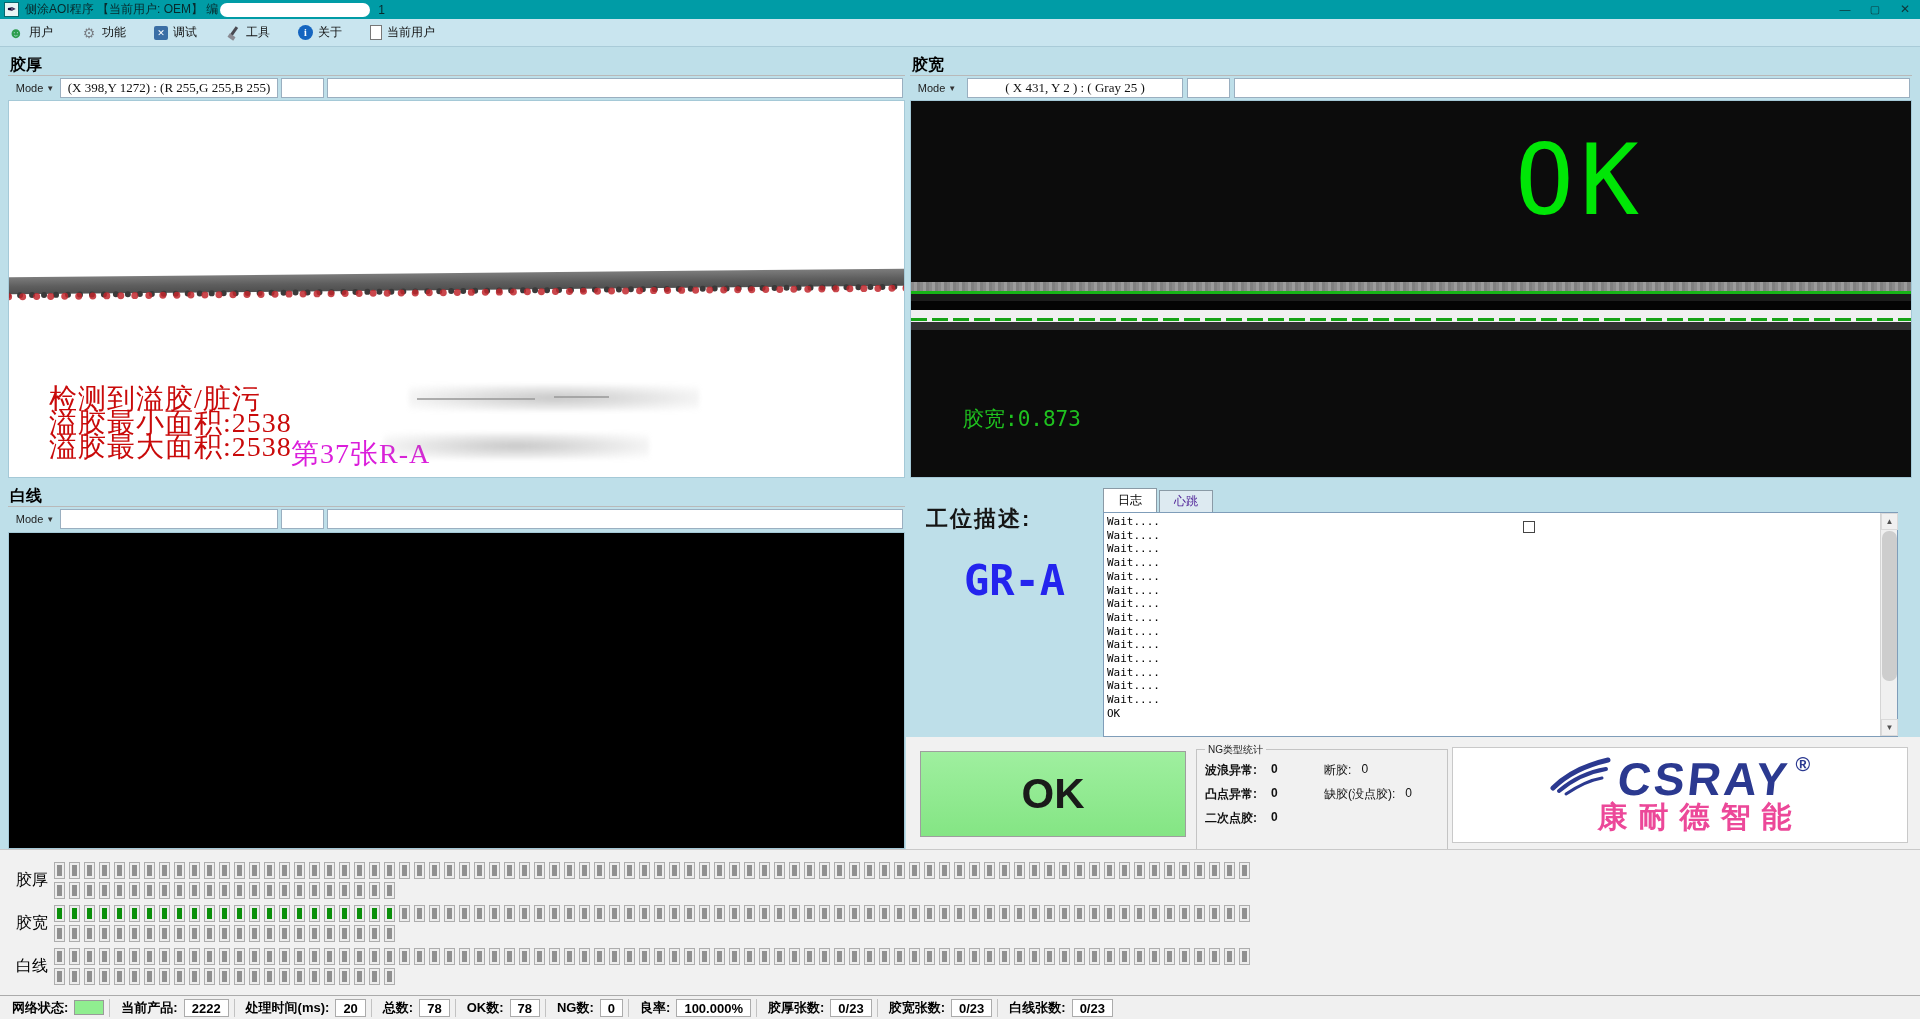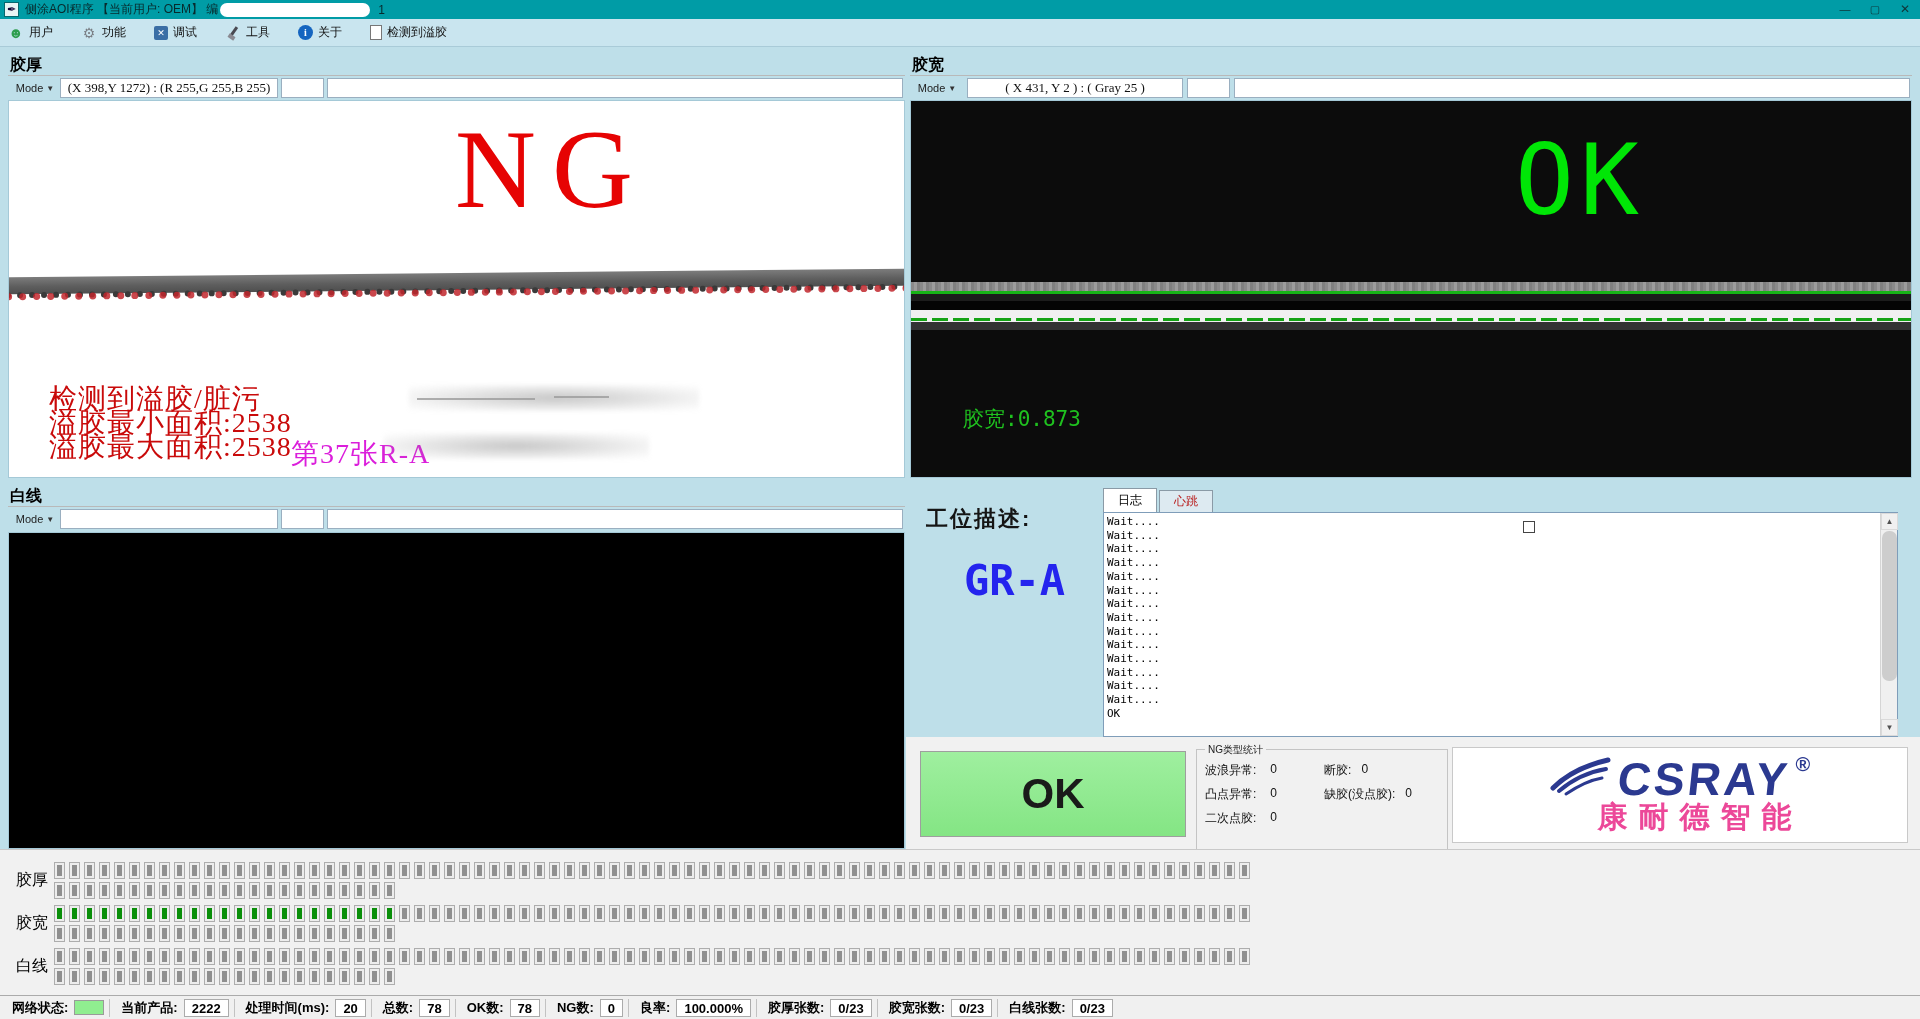--- a/index.html
+++ b/index.html
@@ -68,21 +68,21 @@
   
   #img-baixian { left:8px; top:532px; width:897px; height:317px; background:#000; }
 
   
   #station-label { left:926px; top:504px; font-size:22px; font-weight:bold; color:#151515; letter-spacing:2px; }
   #station-value { left:964px; top:556px; font-family:"DejaVu Sans Mono",monospace; font-size:42px; font-weight:bold; color:#2424EE; }
 
   #log-tabs { left:1103px; top:488px; display:flex; }
   .tab { height:24px; padding:0 14px; font-size:12px; display:flex; align-items:center; border:1px solid #8A9AA6; border-bottom:none; }
   .tab.active { background:#FFFFFF; position:relative; z-index:2; }
-  .tab.inactive { background:#DDEAF1; margin-left:2px; height:22px; align-self:flex-end; color:#b91c1c; }
+  .tab.inactive { background:#DDEAF1; margin-left:2px; height:22px; align-self:flex-end; color:#4c1d95; }
   #log-area { left:1103px; top:512px; width:795px; height:225px; background:#fff; border:1px solid #7F9DB9;padding-left:40px; }
   #log-lines { position:absolute; left:3px; top:2px; right:20px; bottom:2px; overflow:hidden;
                font-family:"DejaVu Sans Mono",monospace; font-size:11px; line-height:13.7px; color:#000; }
   #log-scroll { position:absolute; right:0; top:0; width:17px; height:100%; background:#F0F0F0; border-left:1px solid #D5D5D5; }
   .sb-btn { position:absolute; left:0; width:17px; height:17px; background:#F0F0F0; border:1px solid #DADADA;
             font-size:8px; color:#505050; text-align:center; line-height:15px; }
   #sb-up { top:0; } #sb-down { bottom:0; }
   #sb-thumb { position:absolute; left:1px; top:18px; width:15px; height:150px; background:#CDCDCD; border-radius:7px; }
   #log-checkbox { left:1523px; top:521px; width:12px; height:12px; background:#fff; border:1px solid #444; }
 
@@ -91,21 +91,21 @@
   #ok-button { left:920px; top:751px; width:266px; height:86px; background:linear-gradient(#9FEF9F,#84E584);
                border:1px solid #9E9E9E; display:flex; align-items:center; justify-content:center;
                font-size:42px; font-weight:bold; color:#1A1A1A; }
 
   #ng-stats { left:1196px; top:749px; width:252px; height:120px; border:1px solid #C4C4C4; background:#F1F1F1; }
   #ng-stats .gtitle { position:absolute; left:8px; top:-7px; background:#F1F1F1; padding:0 3px; font-size:10px; color:#222; }
   #ng-stats .cols { display:flex; padding:12px 6px 0 8px; gap:4px; }
   .stat-col { display:flex; flex-direction:column; gap:7px; }
   .stat-row { display:flex; font-size:12px; color:#111; white-space:nowrap; }
   .stat-row .lbl { } .stat-row .val { margin-left:14px; }
-  #stats-left { width:118px; } #stats-right { width:120px;text-align:right; }
+  #stats-left { width:118px;font-weight:bold; } #stats-right { width:120px;text-align:right; }
   #stats-right .val { margin-left:10px; }
 
   #logo-box { left:1452px; top:747px; width:456px; height:96px; background:#FFFFFF; border:1px solid #C9C9C9;
               display:flex; flex-direction:column; align-items:center; justify-content:center; }
   #logo-top { display:flex; align-items:flex-start; gap:6px; }
   #logo-brand { font-size:46px; font-weight:bold; color:#2B3990; letter-spacing:3px; transform:skewX(-6deg); line-height:44px; }
   #logo-reg { font-size:20px; color:#2B3990; font-weight:bold; margin-top:-4px; }
   #logo-sub { font-size:30px; font-weight:bold; color:#ec4899; letter-spacing:11px; line-height:32px; margin-left:40px; }
 
   
@@ -159,35 +159,34 @@
     <div class="menu-item">
       <span class="mi tools-icon"></span>
       <span>工具</span>
     </div>
     <div class="menu-item">
       <span class="mi about-icon">i</span>
       <span>关于</span>
     </div>
     <div class="menu-item">
       <span class="mi help-doc-icon"></span>
-      <span>检测到溢胶</span>
+      <span>当前用户</span>
     </div>
   </div>
 
 <div class="abs panel-title" style="left:10px; top:55px;">胶厚</div>
 <div class="abs hline" style="left:8px; top:75px; width:897px;"></div>
 <div class="abs mode-btn" style="left:12px; top:78px; width:46px;">
   <span>Mode</span>
     <span class="arr">▼</span>
 </div>
 <div class="abs tb-box" style="left:60px; top:78px; width:218px;">(X 398,Y 1272) : (R 255,G 255,B 255)</div>
 <div class="abs tb-box" style="left:281px; top:78px; width:43px;"></div>
 <div class="abs tb-box" style="left:327px; top:78px; width:576px;"></div>
 <div id="img-jiaohou" class="abs img-area">
-  <div id="ng-text">NG</div>
   <div id="band-left">
     <div class="dots-dark"></div>
       <div class="dots-red"></div>
   </div>
   <div id="ng-msgs">
     <div>检测到溢胶/脏污</div>
     <div>溢胶最小面积:2538</div>
     <div>溢胶最大面积:2538</div>
   </div>
   <div id="ng-overlay">第37张R-A</div>

